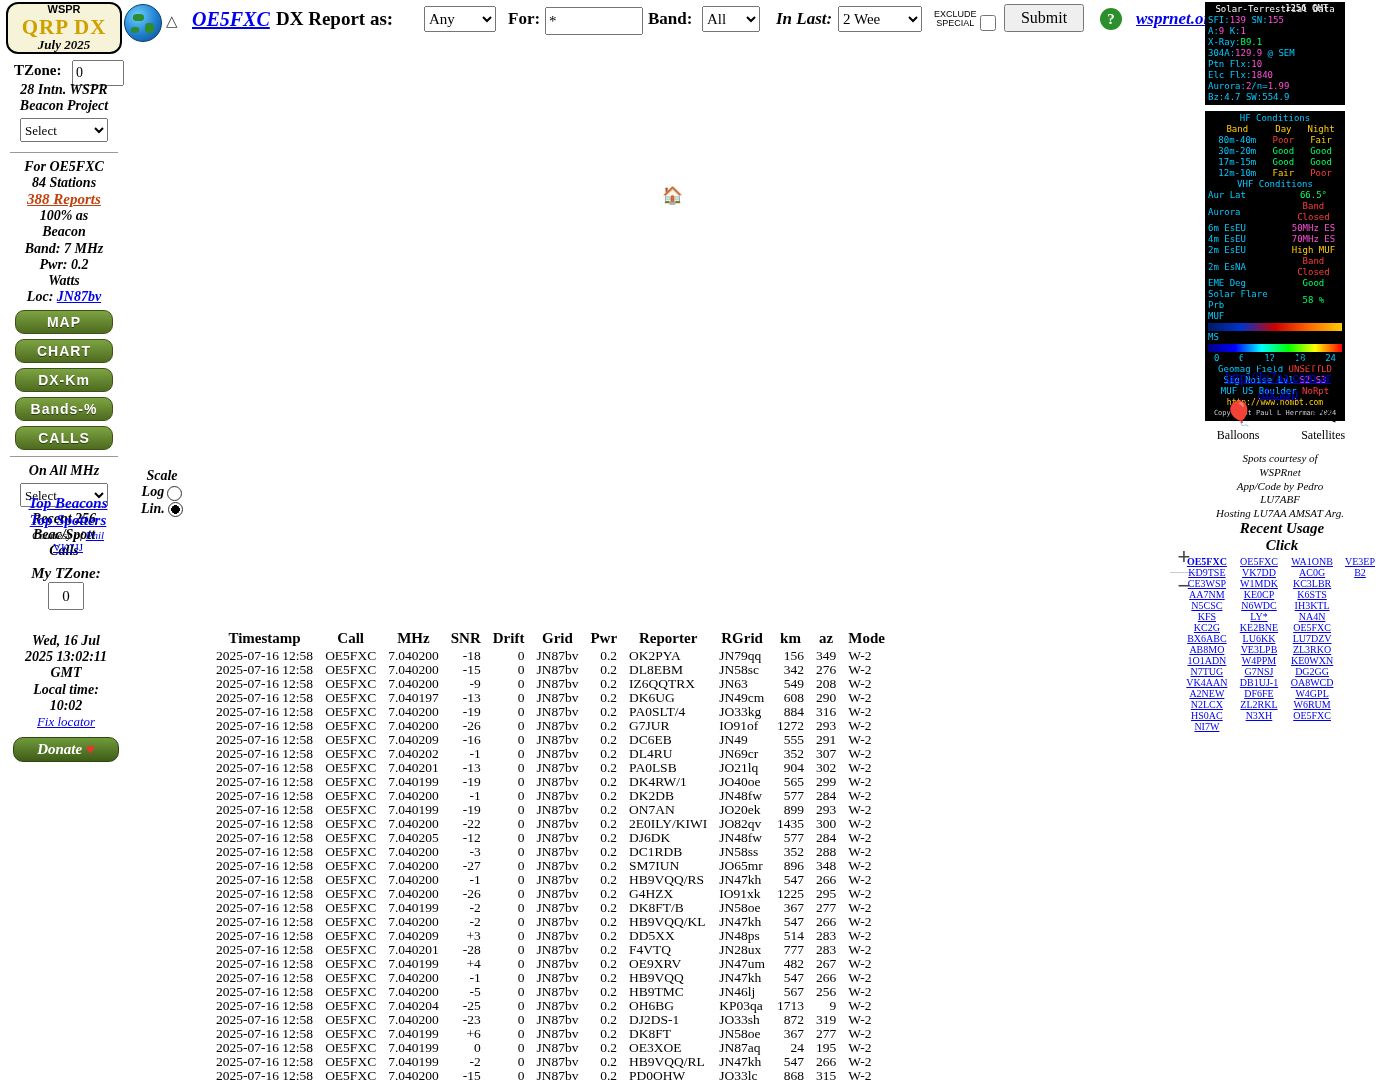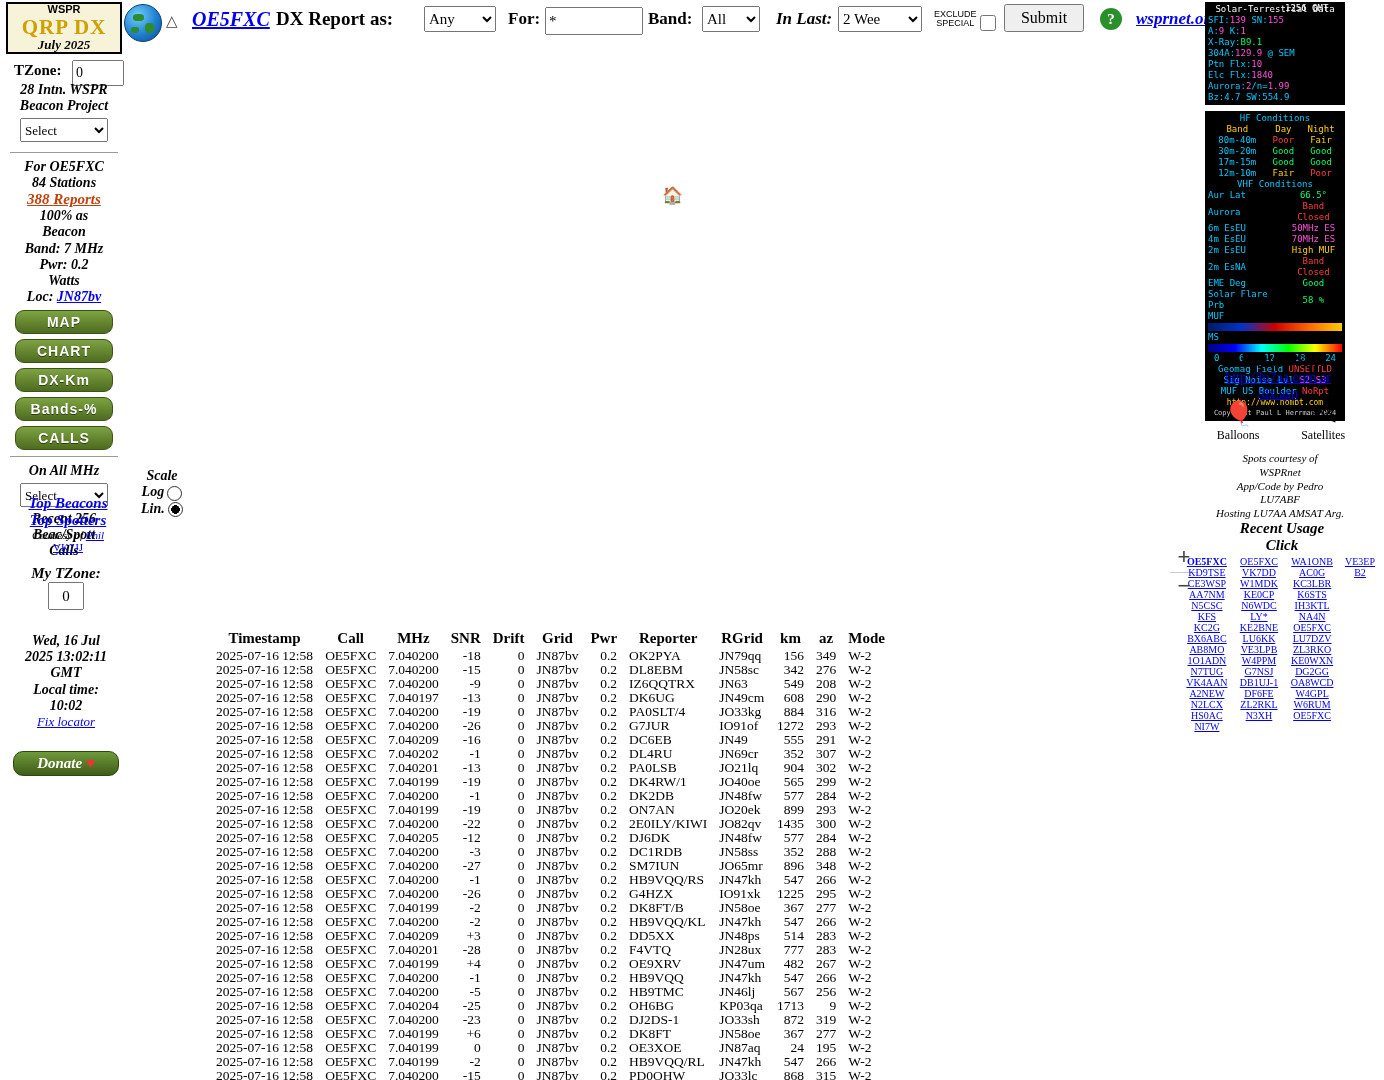--- a/index.html
+++ b/index.html
@@ -1,21 +1,21 @@
 <!DOCTYPE html>
 <html><head>
 <meta charset="utf-8">
 <style>
   html,body{margin:0;padding:0;}
   body{width:1384px;height:1080px;background:#fff;font-family:"Liberation Serif",serif;font-size:13px;color:#000;overflow:hidden;position:relative;}
   a{color:#00e;text-decoration:underline;}
   .bold{font-weight:bold;}
   
   #topbar{position:absolute;left:0;top:0;width:1384px;height:52px;}
-  #logo{position:absolute;left:6px;top:2px;width:112px;height:48px;border:2px solid #000;border-radius:0;background:#f7f3d8;text-align:center;line-height:1.05;}
+  #logo{position:absolute;left:6px;top:2px;width:112px;height:48px;border:2px solid #000;border-radius:12px;background:#f7f3d8;text-align:center;line-height:1.05;}
   #logo .l1{font-size:11px;font-weight:bold;font-family:"Liberation Sans",sans-serif;}
   #logo .l2{font-size:21px;font-weight:bold;color:#cfa100;font-family:"Liberation Serif",serif;letter-spacing:1px;}
   #logo .l3{font-size:13px;font-weight:bold;font-style:italic;}
   #globe{position:absolute;left:124px;top:4px;width:36px;height:36px;border-radius:50%;
     background:radial-gradient(circle at 35% 30%,#6fd0ff 0%,#1f7fd0 55%,#0b4a85 100%);
     border:1px solid #04406f;}
   #globe .m{position:absolute;background:#2e8b2e;border-radius:40%;}
   #tri{position:absolute;left:166px;top:12px;font-size:15px;color:#444;}
   #callsign{position:absolute;left:192px;top:8px;font-size:20px;font-weight:bold;font-style:italic;}
   #dxreport{position:absolute;left:276px;top:8px;font-size:19px;font-weight:bold;}
@@ -46,21 +46,21 @@
     font-family:"Liberation Sans",sans-serif;text-align:center;border:1px solid #3c5216;
     text-shadow:0 1px 0 #2d3d10;letter-spacing:1px;}
   #reports{color:#c2410c;font-size:15px;font-weight:bold;font-style:italic;text-decoration:underline;}
   #loc a{font-style:italic;}
   .scalebox{position:absolute;left:128px;top:468px;width:68px;text-align:center;}
   .radio{width:13px;height:13px;border:1px solid #333;border-radius:50%;display:inline-block;background:#fff;vertical-align:middle;}
   .radio.on{background:radial-gradient(circle,#000 0 45%,#fff 48%);}
   #topbea{position:absolute;left:8px;top:495px;width:120px;text-align:center;}
   #tzone2{position:absolute;left:6px;top:565px;width:120px;text-align:center;}
   #tzinp{width:28px;height:22px;text-align:center;font-size:15px;font-family:"Liberation Serif",serif;}
-  #donate{display:block;width:104px;margin:21px auto;padding:3px 0;border-radius:10px;
+  #donate{display:block;width:104px;margin:7px auto;padding:3px 0;border-radius:10px;
     background:linear-gradient(#6f9a3a,#3f5c18);color:#fff;font-weight:bold;font-size:15px;
     font-family:"Liberation Serif",serif;font-style:italic;text-align:center;border:1px solid #2f460f;}
   
   #house{position:absolute;left:662px;top:185px;font-size:17px;}
   
   #stp{position:absolute;left:1205px;top:2px;width:134px;border:1px solid #000;background:#000;color:#fff;
     font-family:"DejaVu Sans Mono",monospace;font-size:9px;line-height:11px;padding:1px 2px;}
   #stp .hdr{color:#fff;}
   #stp .k{color:#00c8ff;}
   #stp .v{color:#ff4fd8;}

